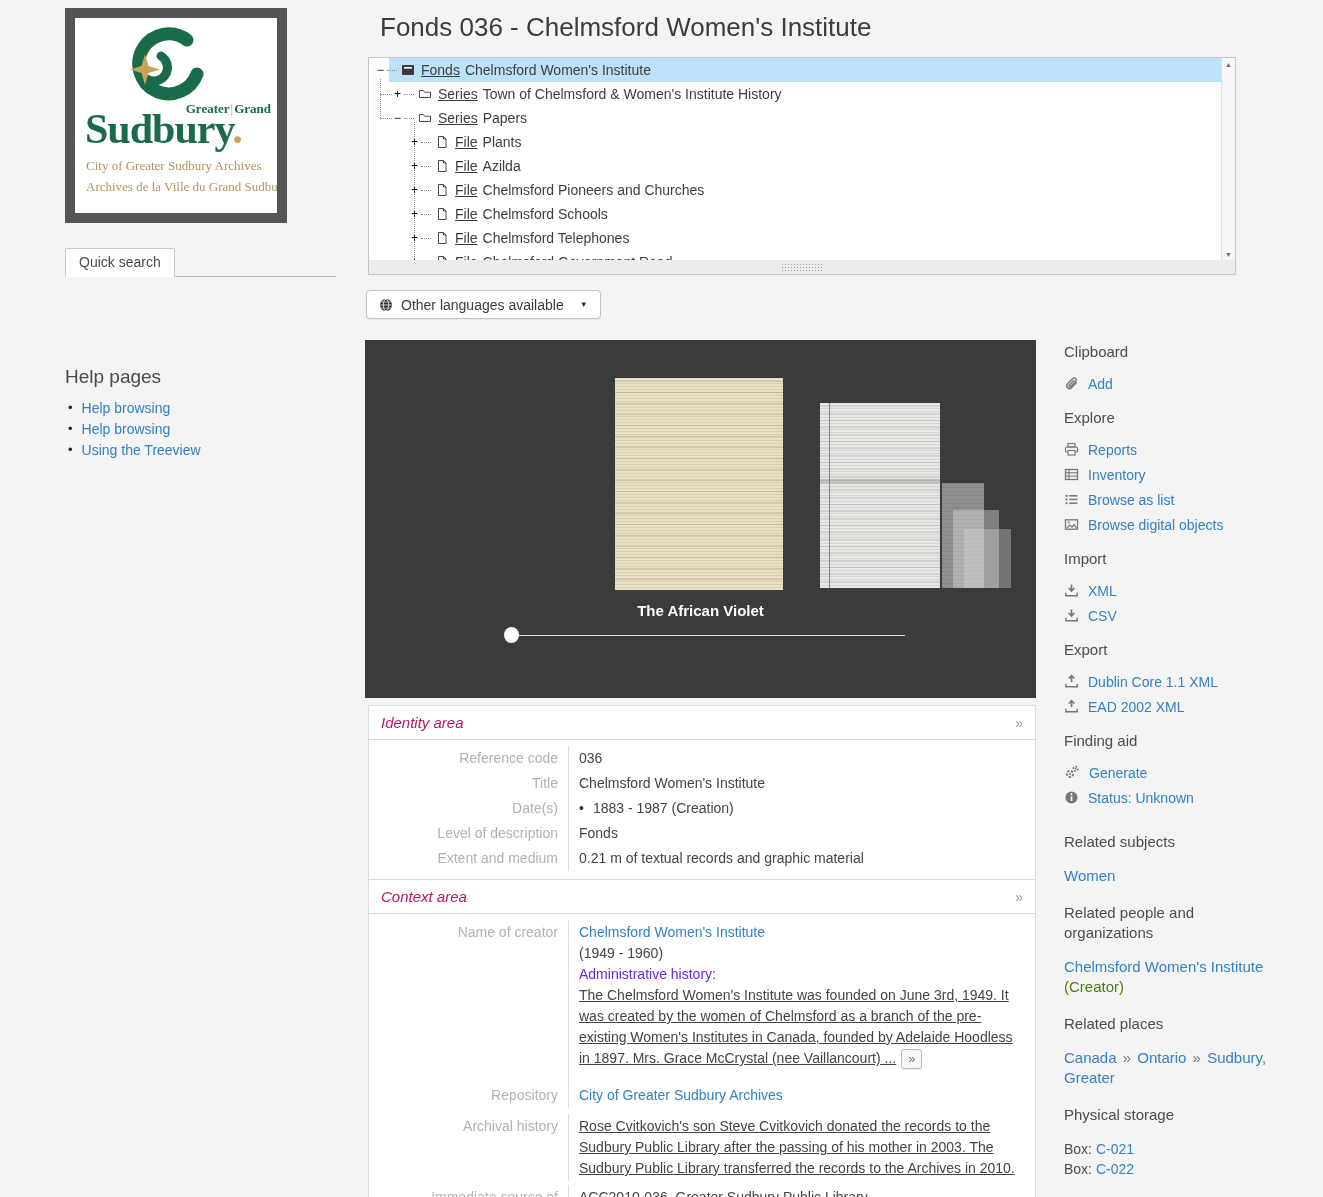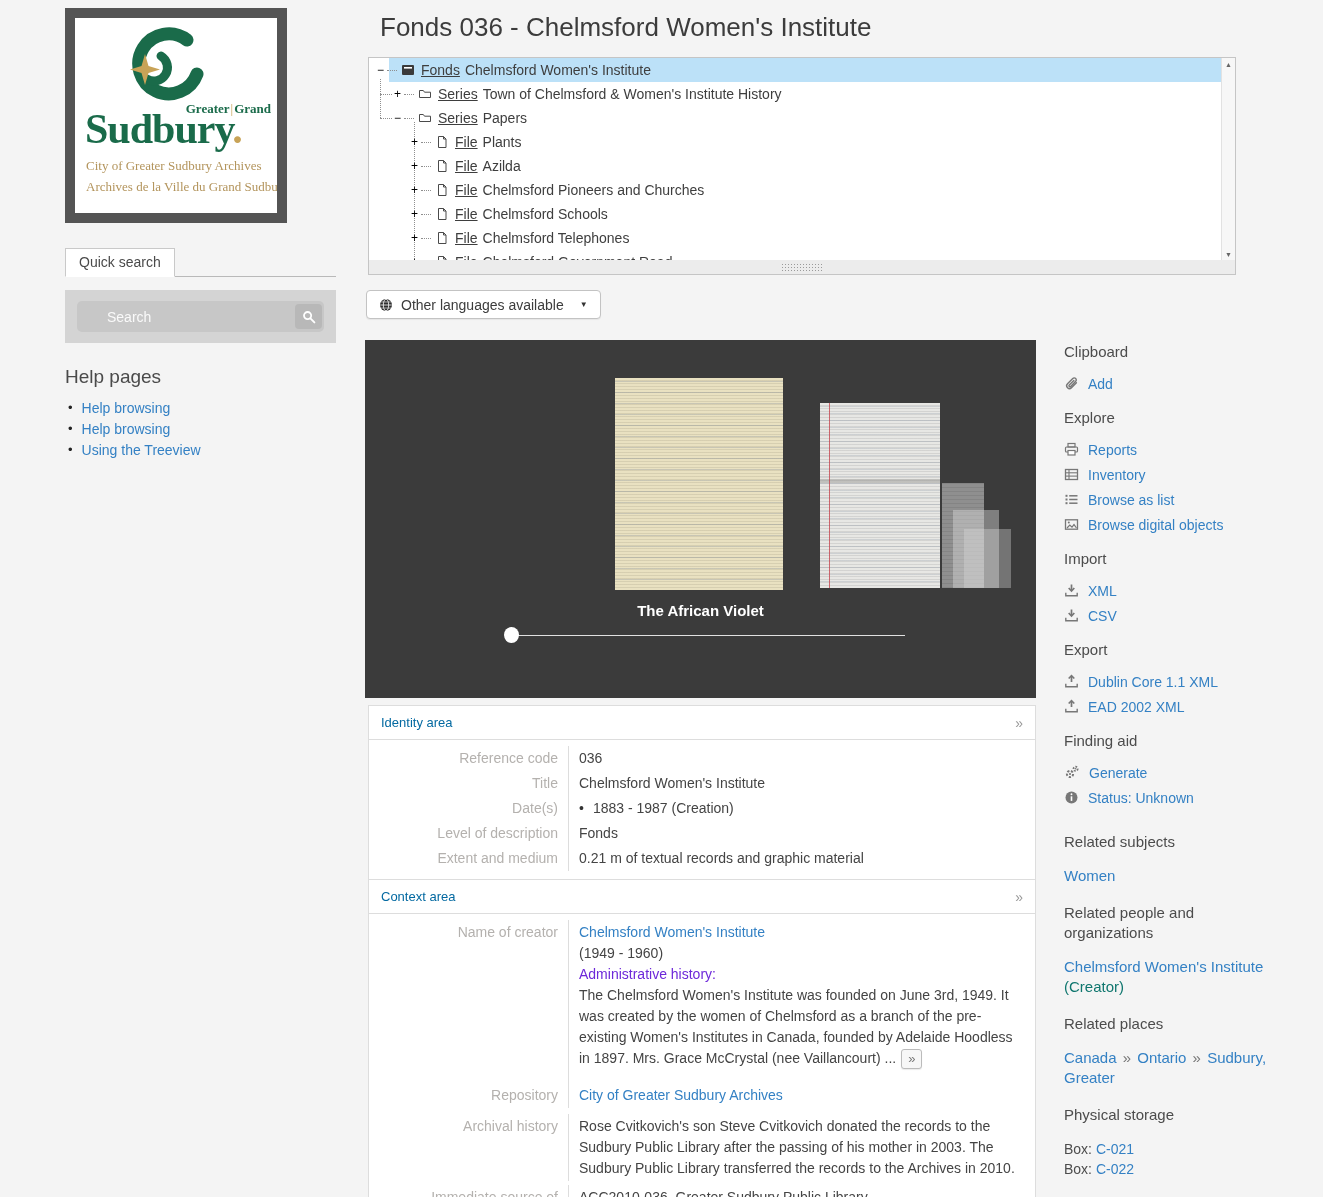--- a/index.html
+++ b/index.html
@@ -96,46 +96,46 @@
                   font-size:15px;font-weight:bold;color:#fff;}
   .slider-track{position:absolute;left:147px;top:295px;width:393px;height:1px;background:rgba(255,255,255,.85);cursor:pointer;}
   .slider-handle{position:absolute;left:139px;top:287px;width:15px;height:16px;border-radius:50%;background:#fff;cursor:grab;}
 
   
   .desc-box{position:absolute;left:368px;top:705px;width:668px;height:492px;box-sizing:border-box;
             background:#fff;border:1px solid #ddd;border-bottom:none;display:flex;flex-direction:column;}
   .sec-hdr{height:33px;flex:none;display:flex;align-items:center;justify-content:space-between;
            padding:0 12px;border-bottom:1px solid #ddd;border-top:1px solid #ddd;}
   .sec-hdr.first{border-top:none;}
-  .sec-title{color:#0369a1;font-size:13px;}
+  .sec-title{color:#be185d;font-size:15px;font-style:italic;}
   .sec-chev{color:#999;font-size:14px;cursor:pointer;}
   .fieldset{padding:6px 0 8px;}
   .grow{flex:1;}
   .drow{display:grid;grid-template-columns:199px 1fr;}
   .dlabel{text-align:right;color:#b4b1ae;font-size:14px;padding:2px 10px 2px 6px;line-height:21px;}
   .dvalue{border-left:1px solid #ddd;padding:2px 14px 2px 10px;font-size:14px;color:#444;line-height:21px;}
   .bullet{color:#333;margin-right:9px;}
   .crow .dvalue{padding-bottom:14px;}
   .gray-note{color:#6d28d9;}
-  .dpara{margin:0;max-width:458px;}
+  .dpara{margin:0;max-width:458px;text-decoration:underline;}
   .more-btn{display:inline-block;border:1px solid #bbb;border-radius:3px;background:#f7f7f7;
             color:#777;font-size:13px;line-height:16px;padding:1px 6px;margin-left:5px;cursor:pointer;
             box-shadow:0 1px 1px rgba(0,0,0,.08);}
 
   
   .rsb{position:absolute;left:1064px;top:342px;width:255px;font-size:14px;}
   .sb-sec{margin-bottom:17px;}
   .sb-h{font-size:15px;color:#4c4c4c;margin:0 0 14px;font-weight:normal;max-width:218px;line-height:20px;}
   .sb-item{display:flex;align-items:center;gap:9px;margin-bottom:10px;line-height:14px;}
   .sb-item svg{flex:none;}
   .gap-top{margin-top:27px;}
   .rel-link{display:block;font-size:15px;line-height:20px;max-width:215px;margin-bottom:16px;}
   .rel-wrap{font-size:15px;line-height:20px;max-width:215px;margin-bottom:16px;}
   .sep{color:#777;padding:0 2px;}
-  .plain{color:#0f766e;}
+  .plain{color:#4d7c0f;}
   .box-line{line-height:20px;color:#4c4c4c;}
 </style>
 </head>
 <body>
 
 <div id="app">
 
   <div class="logo-frame">
     <div class="logo-inner">
       <svg width="118" height="92" viewBox="0 0 118 92" style="position:absolute;left:26px;top:8px;">
@@ -145,29 +145,20 @@
       </svg>
       <div class="brand-top"><span>Greater</span><span class="bar">|</span><span>Grand</span></div>
       <div class="brand-name"><span>Sudbury</span><span class="brand-dot">.</span></div>
       <div class="tagline tag1">City of Greater Sudbury Archives</div>
       <div class="tagline tag2">Archives de la Ville du Grand Sudbury</div>
     </div>
   </div>
 
   <div class="qs-tab">Quick search</div>
   <div class="qs-line"></div>
-  <div class="search-panel">
-    <input class="search-input" type="text" placeholder="Search" style="">
-    <button class="search-btn">
-      <svg width="14" height="14" viewBox="0 0 14 14">
-        <circle cx="5.6" cy="5.6" r="3.6" fill="none" stroke="#fff" stroke-width="1.8"></circle>
-        <line x1="8.4" y1="8.4" x2="12.4" y2="12.4" stroke="#fff" stroke-width="1.9" stroke-linecap="round"></line>
-      </svg>
-    </button>
-  </div>
 
   <div class="help-h">Help pages</div>
   <div class="help-list">
     <div class="help-item">
       <span class="help-bullet">•</span>
       <a class="blue">Help browsing</a>
     </div>
     <div class="help-item">
       <span class="help-bullet">•</span>
       <a class="blue">Help browsing</a>

